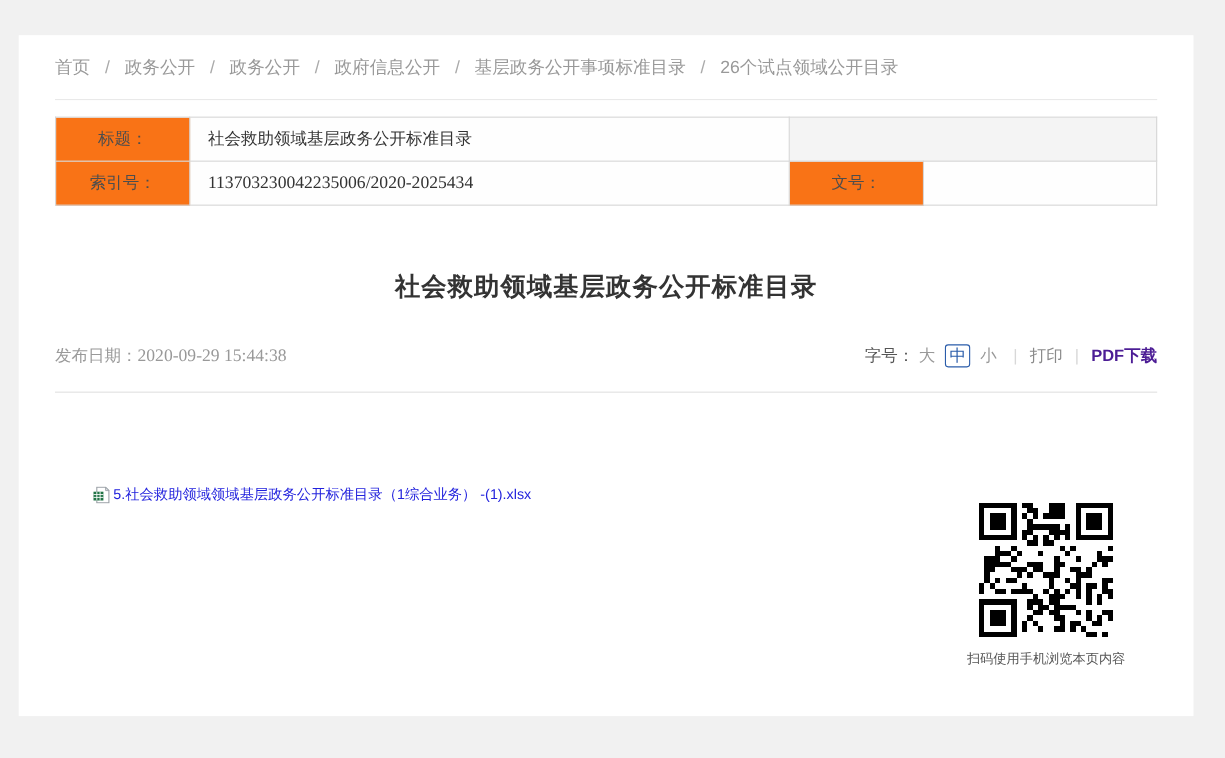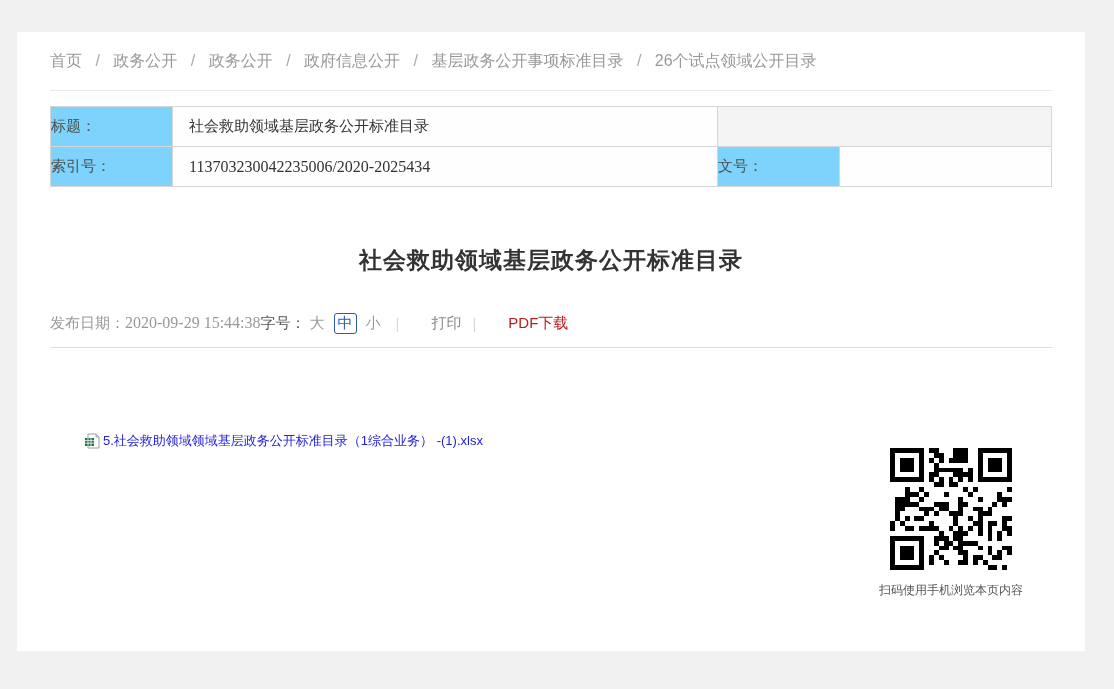--- a/index.html
+++ b/index.html
@@ -33,21 +33,22 @@
     border-collapse: collapse;
     table-layout: fixed;
     font-size: 15px;
   }
   table.meta td {
     border: 1px solid #d6d6d6;
     height: 40px;
     vertical-align: middle;
   }
   table.meta td.lbl {
-    background: #7dd3fc;
+    background: #f97316;
+    text-align: center;
     color: #4d4d4d;
   }
   table.meta td.val {
     background: #fefefe;
     padding: 0 16px;
     color: #333;
   }
   table.meta td.empty { background: #f4f4f4; }
   .num { font-family: "Liberation Serif", "DejaVu Serif", serif; font-size: 16px; }
   
@@ -55,41 +56,42 @@
     margin-top: 58px;
     text-align: center;
     font-size: 23px;
     font-weight: bold;
     color: #333;
     letter-spacing: 1px;
   }
   
   .info-row {
     margin-top: 37px;
-    padding-bottom: 13px;
+    padding-bottom: 22px;
     border-bottom: 1px solid #e0e0e0;
     display: flex;
+    justify-content: space-between;
     align-items: center;
     font-size: 15px;
   }
   .pub-date { color: #999; }
   .pub-date .num { color: #999; }
   .toolbar { display: flex; align-items: center; color: #555; }
-  .toolbar a { text-decoration: none; cursor: pointer; margin-left: 21px; }
+  .toolbar a { text-decoration: none; cursor: pointer; }
   .toolbar .fs { color: #999; margin: 0 4px; }
   .toolbar .fs.active {
     color: #2a5caa;
     border: 1px solid #2a5caa;
     border-radius: 3px;
     padding: 0 3px;
     margin: 0 5px;
   }
   .toolbar .sep { color: #d8d8d8; margin: 0 11px; }
   .toolbar .print { color: #8a8a8a; }
-  .toolbar .pdf { color: #b91c1c; font-weight: normal; }
+  .toolbar .pdf { color: #4c1d95; font-weight: bold; }
   
   .article-body { position: relative; height: 262px; }
   .attachment {
     position: absolute;
     left: 34px; top: 84px;
     display: flex;
     align-items: center;
     font-size: 13px;
     white-space: nowrap;
   }

